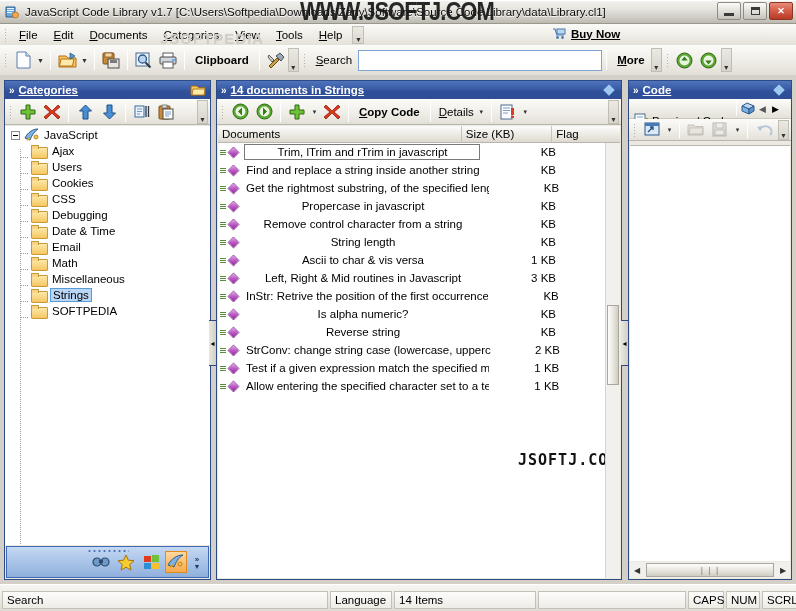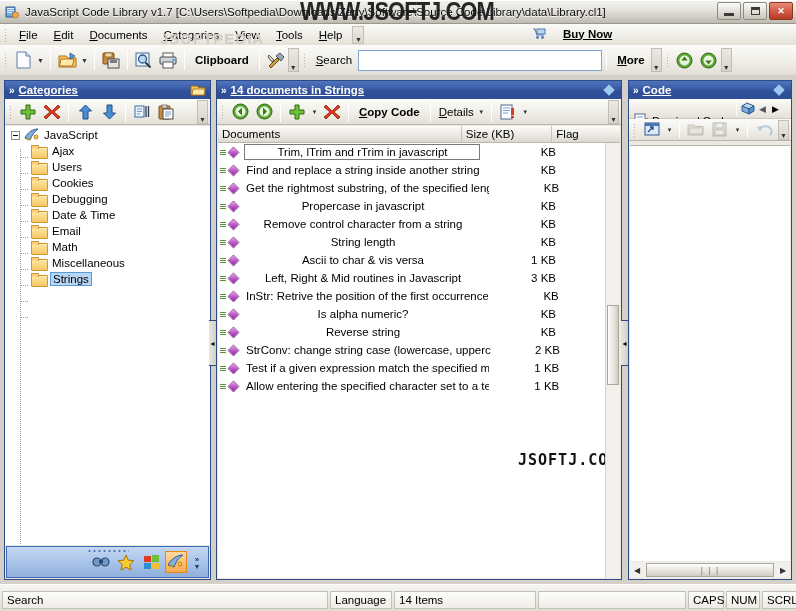--- a/index.html
+++ b/index.html
@@ -70,22 +70,22 @@
   }
   .menu-item u { text-decoration: underline; }
   .menu-overflow {
     width: 12px; height: 18px; margin-left: 2px;
     background: linear-gradient(to bottom, #eceae4, #d9d6cd);
     border: 1px solid #c3c0b7;
     display: flex; align-items: flex-end; justify-content: center;
     font-size: 7px; color: #333; cursor: default;
   }
   .buynow {
-    position: absolute; left: 532px; top: 3px;
-    display: flex; align-items: center; gap: 16px;
+    position: absolute; left: 552px; top: 3px;
+    display: flex; align-items: center; gap: 4px;
     font-size: 11.5px; font-weight: bold; cursor: default;
   }
   .buynow span.lbl { text-decoration: underline; }
   .cart-icon { width: 15px; height: 13px; position: relative; }
 
   
   .toolbar {
     position: absolute; left: 0; top: 45px; width: 796px; height: 30px;
     background: linear-gradient(to bottom, #fbfbf9 0%, #efedE7 55%, #e2dfd7 100%);
     border-bottom: 1px solid #a8a5 9c;
@@ -530,20 +530,24 @@
             <div class="tree-row child">
               <span class="folder"></span>
               <span class="lbl">Users</span>
             </div>
             <div class="tree-row child">
               <span class="folder"></span>
               <span class="lbl">Cookies</span>
             </div>
             <div class="tree-row child">
               <span class="folder"></span>
+              <span class="lbl">CSS</span>
+            </div>
+            <div class="tree-row child">
+              <span class="folder"></span>
               <span class="lbl">Debugging</span>
             </div>
             <div class="tree-row child">
               <span class="folder"></span>
               <span class="lbl">Date &amp; Time</span>
             </div>
             <div class="tree-row child">
               <span class="folder"></span>
               <span class="lbl">Email</span>
             </div>
@@ -551,20 +555,24 @@
               <span class="folder"></span>
               <span class="lbl">Math</span>
             </div>
             <div class="tree-row child">
               <span class="folder"></span>
               <span class="lbl">Miscellaneous</span>
             </div>
             <div class="tree-row child sel">
               <span class="folder"></span>
               <span class="lbl">Strings</span>
+            </div>
+            <div class="tree-row child">
+              <span class="folder"></span>
+              <span class="lbl">SOFTPEDIA</span>
             </div>
           </div>
       <span class="treetick" style="top: 30px;"></span>
           <span class="treetick" style="top: 46px;"></span>
           <span class="treetick" style="top: 62px;"></span>
           <span class="treetick" style="top: 78px;"></span>
           <span class="treetick" style="top: 94px;"></span>
           <span class="treetick" style="top: 110px;"></span>
           <span class="treetick" style="top: 126px;"></span>
           <span class="treetick" style="top: 142px;"></span>

